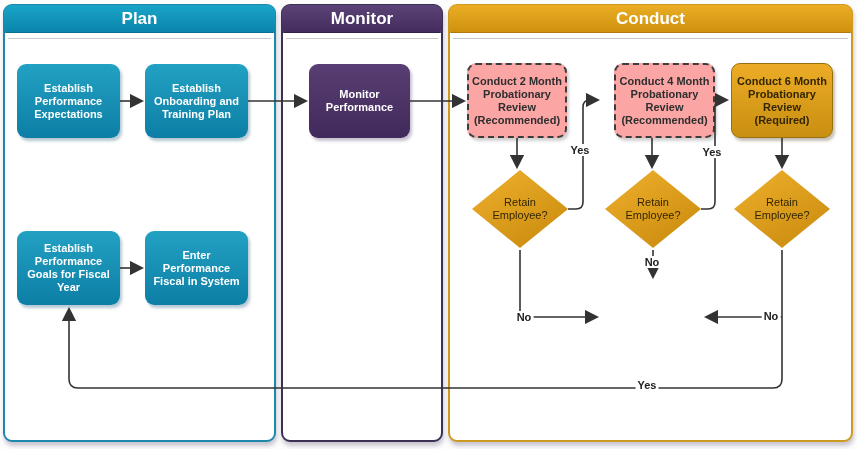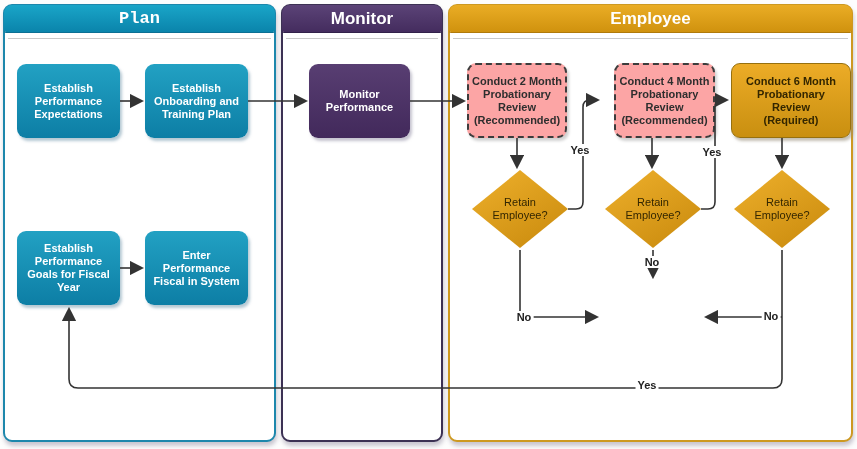--- a/index.html
+++ b/index.html
@@ -9,21 +9,21 @@
   
   .panel{position:absolute;top:4px;height:438px;background:#ffffff;border-radius:9px;
          box-sizing:border-box;box-shadow:1px 4px 4px rgba(105,98,125,.35);}
   #plan-panel{left:3px;width:273px;border:2px solid #1d87ac;}
   #monitor-panel{left:281px;width:162px;border:2px solid #3c3154;}
   #evaluate-panel{left:448px;width:405px;border:2px solid #cd9921;}
 
   .panel-header{position:absolute;left:-1px;right:-1px;top:-1px;height:27px;
                 border-radius:8px 8px 2px 2px;color:#fff;font-weight:bold;font-size:17px;
                 line-height:27px;text-align:center;}
-  #plan-header{background:linear-gradient(#1aa5c8,#0a84ab);box-shadow:0 1px 0 #0b6f93;font-family:Liberation Mono, monospace;}
+  #plan-header{background:linear-gradient(#1aa5c8,#0a84ab);box-shadow:0 1px 0 #0b6f93;}
   #monitor-header{background:linear-gradient(#5b4377,#442c5e);box-shadow:0 1px 0 #32214a;}
   #evaluate-header{background:linear-gradient(#eaad25,#d0920e);box-shadow:0 1px 0 #b07a0a;}
   .header-divider{position:absolute;left:3px;right:3px;top:32px;height:1px;background:#c9c9c9;}
 
   
   .node{position:absolute;display:flex;align-items:center;justify-content:center;
         text-align:center;font-weight:bold;font-size:11px;line-height:13px;
         white-space:pre-line;border-radius:9px;box-sizing:border-box;z-index:2;padding:1px;}
   .teal{background:linear-gradient(#22a1c3,#0d7ea5);color:#fff;
         box-shadow:2px 3px 3px rgba(120,155,175,.55);}
@@ -34,21 +34,21 @@
   .dashed{background:#fca5a5;border:2px dashed #3c3c3c;color:#2e2e2e;
         box-shadow:2px 3px 3px rgba(0,0,0,.18);}
 
   #n-expectations{left:17px;top:64px;width:103px;height:74px;}
   #n-onboarding{left:145px;top:64px;width:103px;height:74px;}
   #n-goals{left:17px;top:231px;width:103px;height:74px;}
   #n-enter-goals{left:145px;top:231px;width:103px;height:74px;}
   #n-monitor{left:309px;top:64px;width:101px;height:74px;}
   #n-review2{left:467px;top:63px;width:100px;height:75px;}
   #n-review4{left:614px;top:63px;width:101px;height:75px;}
-  #n-review6{left:731px;top:63px;width:120px;height:75px;}
+  #n-review6{left:731px;top:63px;width:102px;height:75px;}
   #n-contact{left:601px;top:281px;width:101px;height:72px;padding:1px 2px;}
 
   
   .diamond{position:absolute;width:96px;height:78px;display:flex;align-items:center;
         justify-content:center;text-align:center;font-weight:normal;font-size:11px;
         line-height:13px;color:#332600;white-space:pre-line;z-index:2;
         background:linear-gradient(150deg,#eeb02c,#c8890c);
         clip-path:polygon(50% 0,100% 50%,50% 100%,0 50%);
         filter:drop-shadow(2px 3px 2px rgba(0,0,0,.3));}
   #d-retain1{left:472px;top:170px;}
@@ -75,21 +75,21 @@
     <div class="panel-header" id="plan-header">Plan</div>
     <div class="header-divider"></div>
   </div>
 
   <div class="panel" id="monitor-panel">
     <div class="panel-header" id="monitor-header">Monitor</div>
     <div class="header-divider"></div>
   </div>
 
   <div class="panel" id="evaluate-panel">
-    <div class="panel-header" id="evaluate-header">Employee</div>
+    <div class="panel-header" id="evaluate-header">Conduct</div>
     <div class="header-divider"></div>
   </div>
 
   <div class="node teal" id="n-expectations">Establish
 Performance
 Expectations</div>
   <div class="node teal" id="n-onboarding">Establish
 Onboarding and
 Training Plan</div>
   <div class="node teal" id="n-goals">Establish

